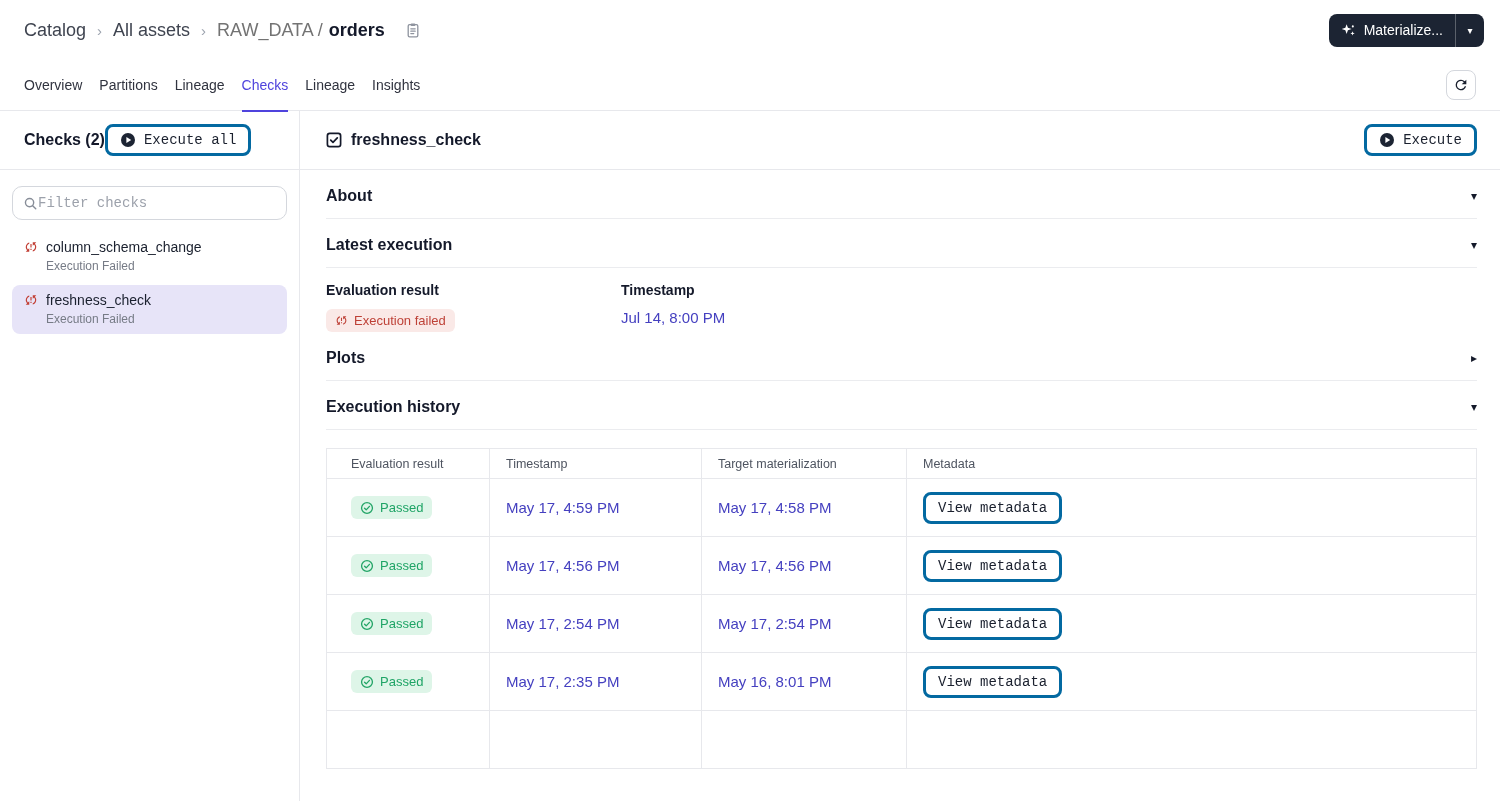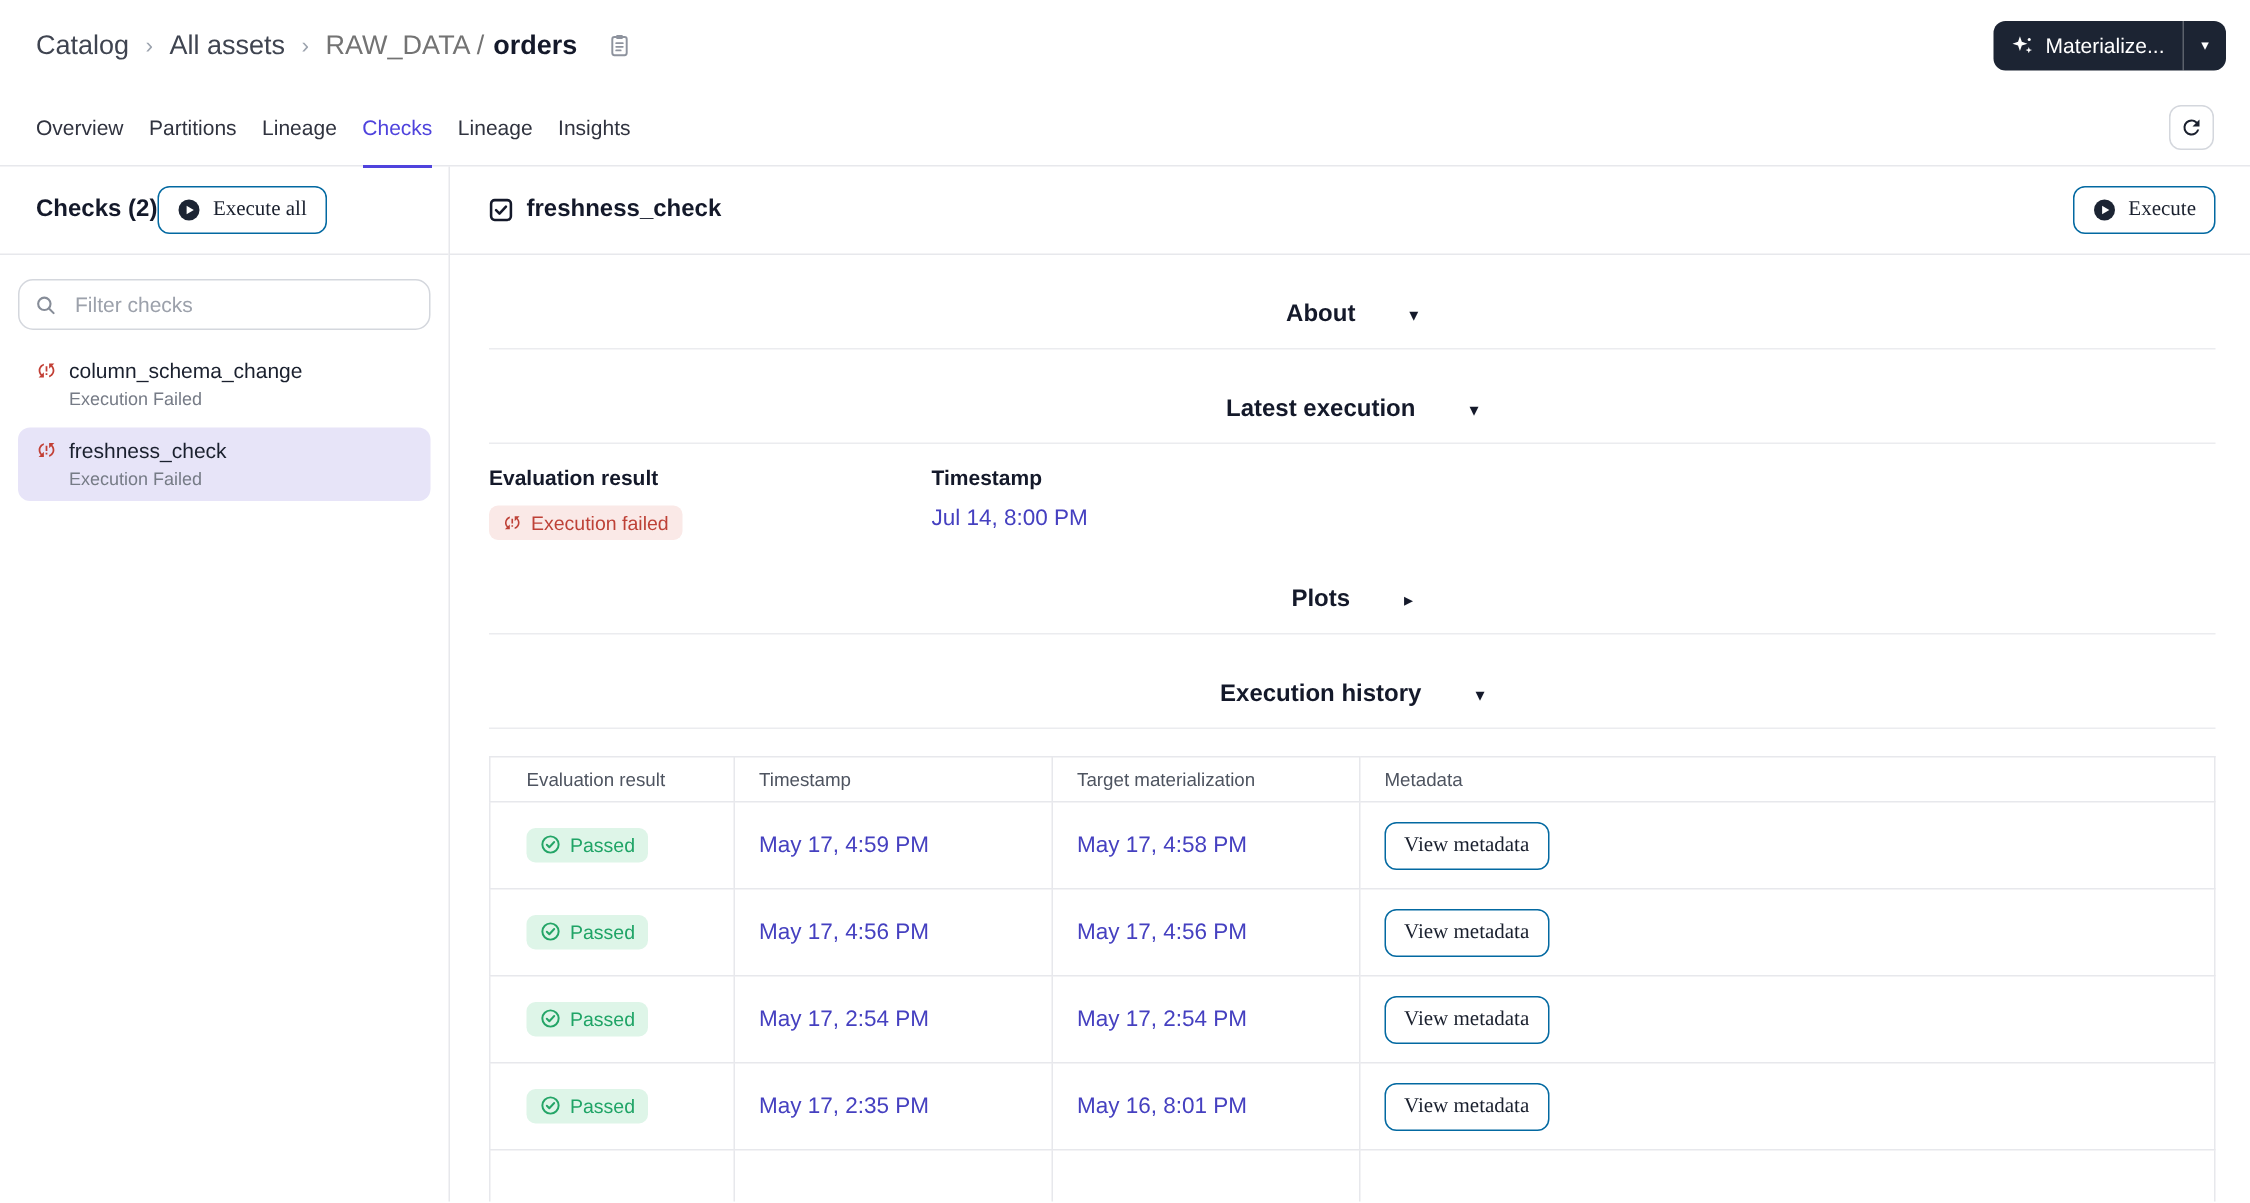--- a/index.html
+++ b/index.html
@@ -33,44 +33,44 @@
     background:#fff; display:grid; place-items:center; cursor:pointer; }
 
   
   .page-body { display:flex; height:690px; }
   .sidebar { width:300px; border-right:1px solid #E7E8EC; display:flex; flex-direction:column; }
   .sidebar-header { height:59px; border-bottom:1px solid #E7E8EC; display:flex; align-items:center;
     padding:0 12px 0 24px; }
   .sidebar-title { font-size:16px; font-weight:700; color:#14192A; }
 
   .btn-outline { display:inline-flex; align-items:center; gap:8px; height:32px; padding:0 12px;
-    background:#fff; border:1px solid #0369a1; border-radius:8px; font-size:14px; color:#1A202E;
-    cursor:pointer; font-family:Liberation Serif, serif; }
+    background:#fff; border:3px solid #0369a1; border-radius:8px; font-size:14px; color:#1A202E;
+    cursor:pointer; font-family:Liberation Mono, monospace; }
 
   .filter-box { margin:16px 12px 12px 12px; height:34px; border:1px solid #D4D7DD; border-radius:10px;
-    display:flex; align-items:center; gap:12px; padding:0 10px; background:#fff; }
+    display:flex; align-items:center; gap:0; padding:0 10px; background:#fff;font-family:Liberation Mono, monospace; }
   .filter-box input { border:none; outline:none; flex:1; font-size:14px; font-family:inherit; color:#1A202E; }
   .filter-box input::placeholder { color:#9CA1AB; }
 
   .check-list { padding:0 12px; display:flex; flex-direction:column; gap:4px; }
   .check-item { border-radius:8px; padding:7px 10px 8px 12px; cursor:pointer; }
   .check-item.selected { background:#E7E4F8; }
   .check-item-top { display:flex; align-items:center; gap:8px; font-size:14px; color:#1A202E; }
   .check-item-sub { font-size:12px; color:#767B86; margin-left:22px; margin-top:4px; }
 
   
   .main { flex:1; display:flex; flex-direction:column; min-width:0; }
   .main-header { height:59px; border-bottom:1px solid #E7E8EC; display:flex; align-items:center;
     justify-content:space-between; padding:0 23px 0 26px; }
   .main-title-wrap { display:flex; align-items:center; gap:9px; }
   .main-title { font-size:16px; font-weight:700; color:#14192A; }
 
   .content { padding:0 23px 0 26px; overflow:hidden; flex:1; }
-  .section-head { display:flex; align-items:center; justify-content:center;
-    margin-top:30px; margin-bottom:12px;gap:36px; }
+  .section-head { display:flex; align-items:center; justify-content:space-between;
+    margin-top:16px; margin-bottom:12px;gap:36px; }
   .section-title { font-size:16px; font-weight:700; color:#14192A; line-height:20px; }
   .section-caret { font-size:12px; color:#14192A; cursor:pointer; line-height:12px; }
   .section-divider { border-top:1px solid #EBECEF; }
 
   .about-text { margin-top:14px; font-size:14px; line-height:20px; color:#1A202E; }
 
   .latest-fields { display:flex; margin-top:14px; }
   .field { width:295px; }
   .field-label { font-size:14px; font-weight:700; color:#14192A; margin-bottom:11px; }
   .badge { display:inline-flex; align-items:center; gap:6px; height:23px; padding:0 9px;

